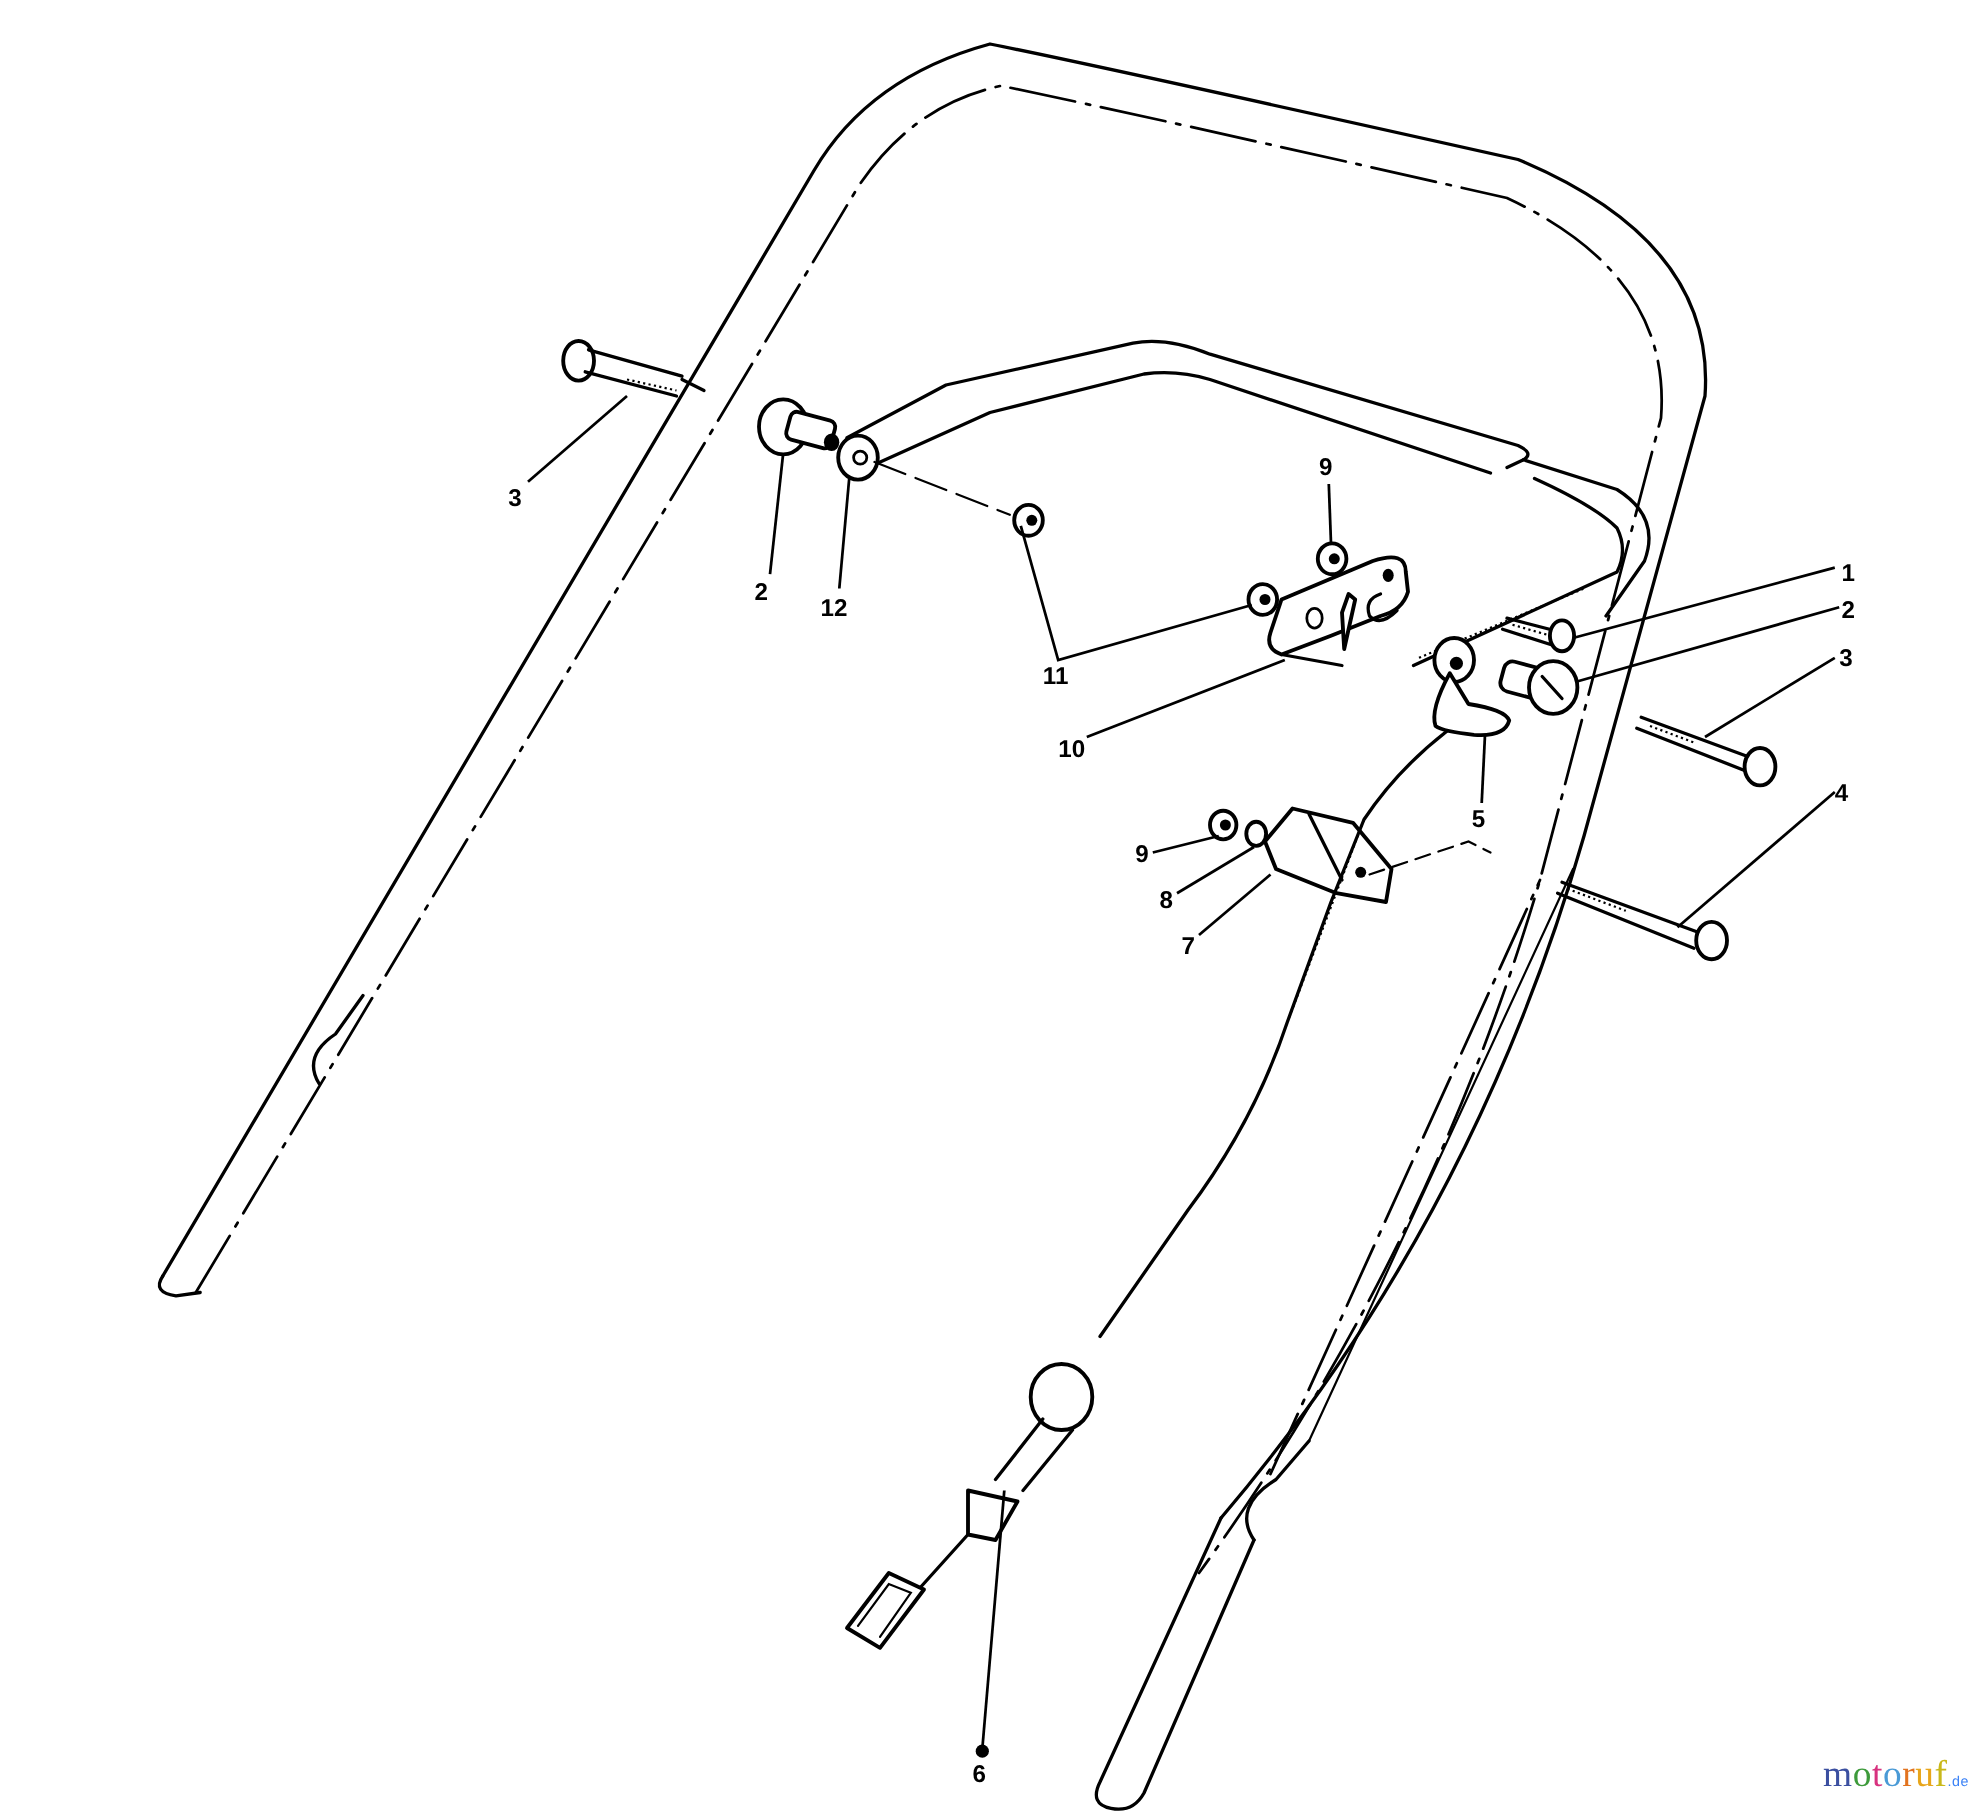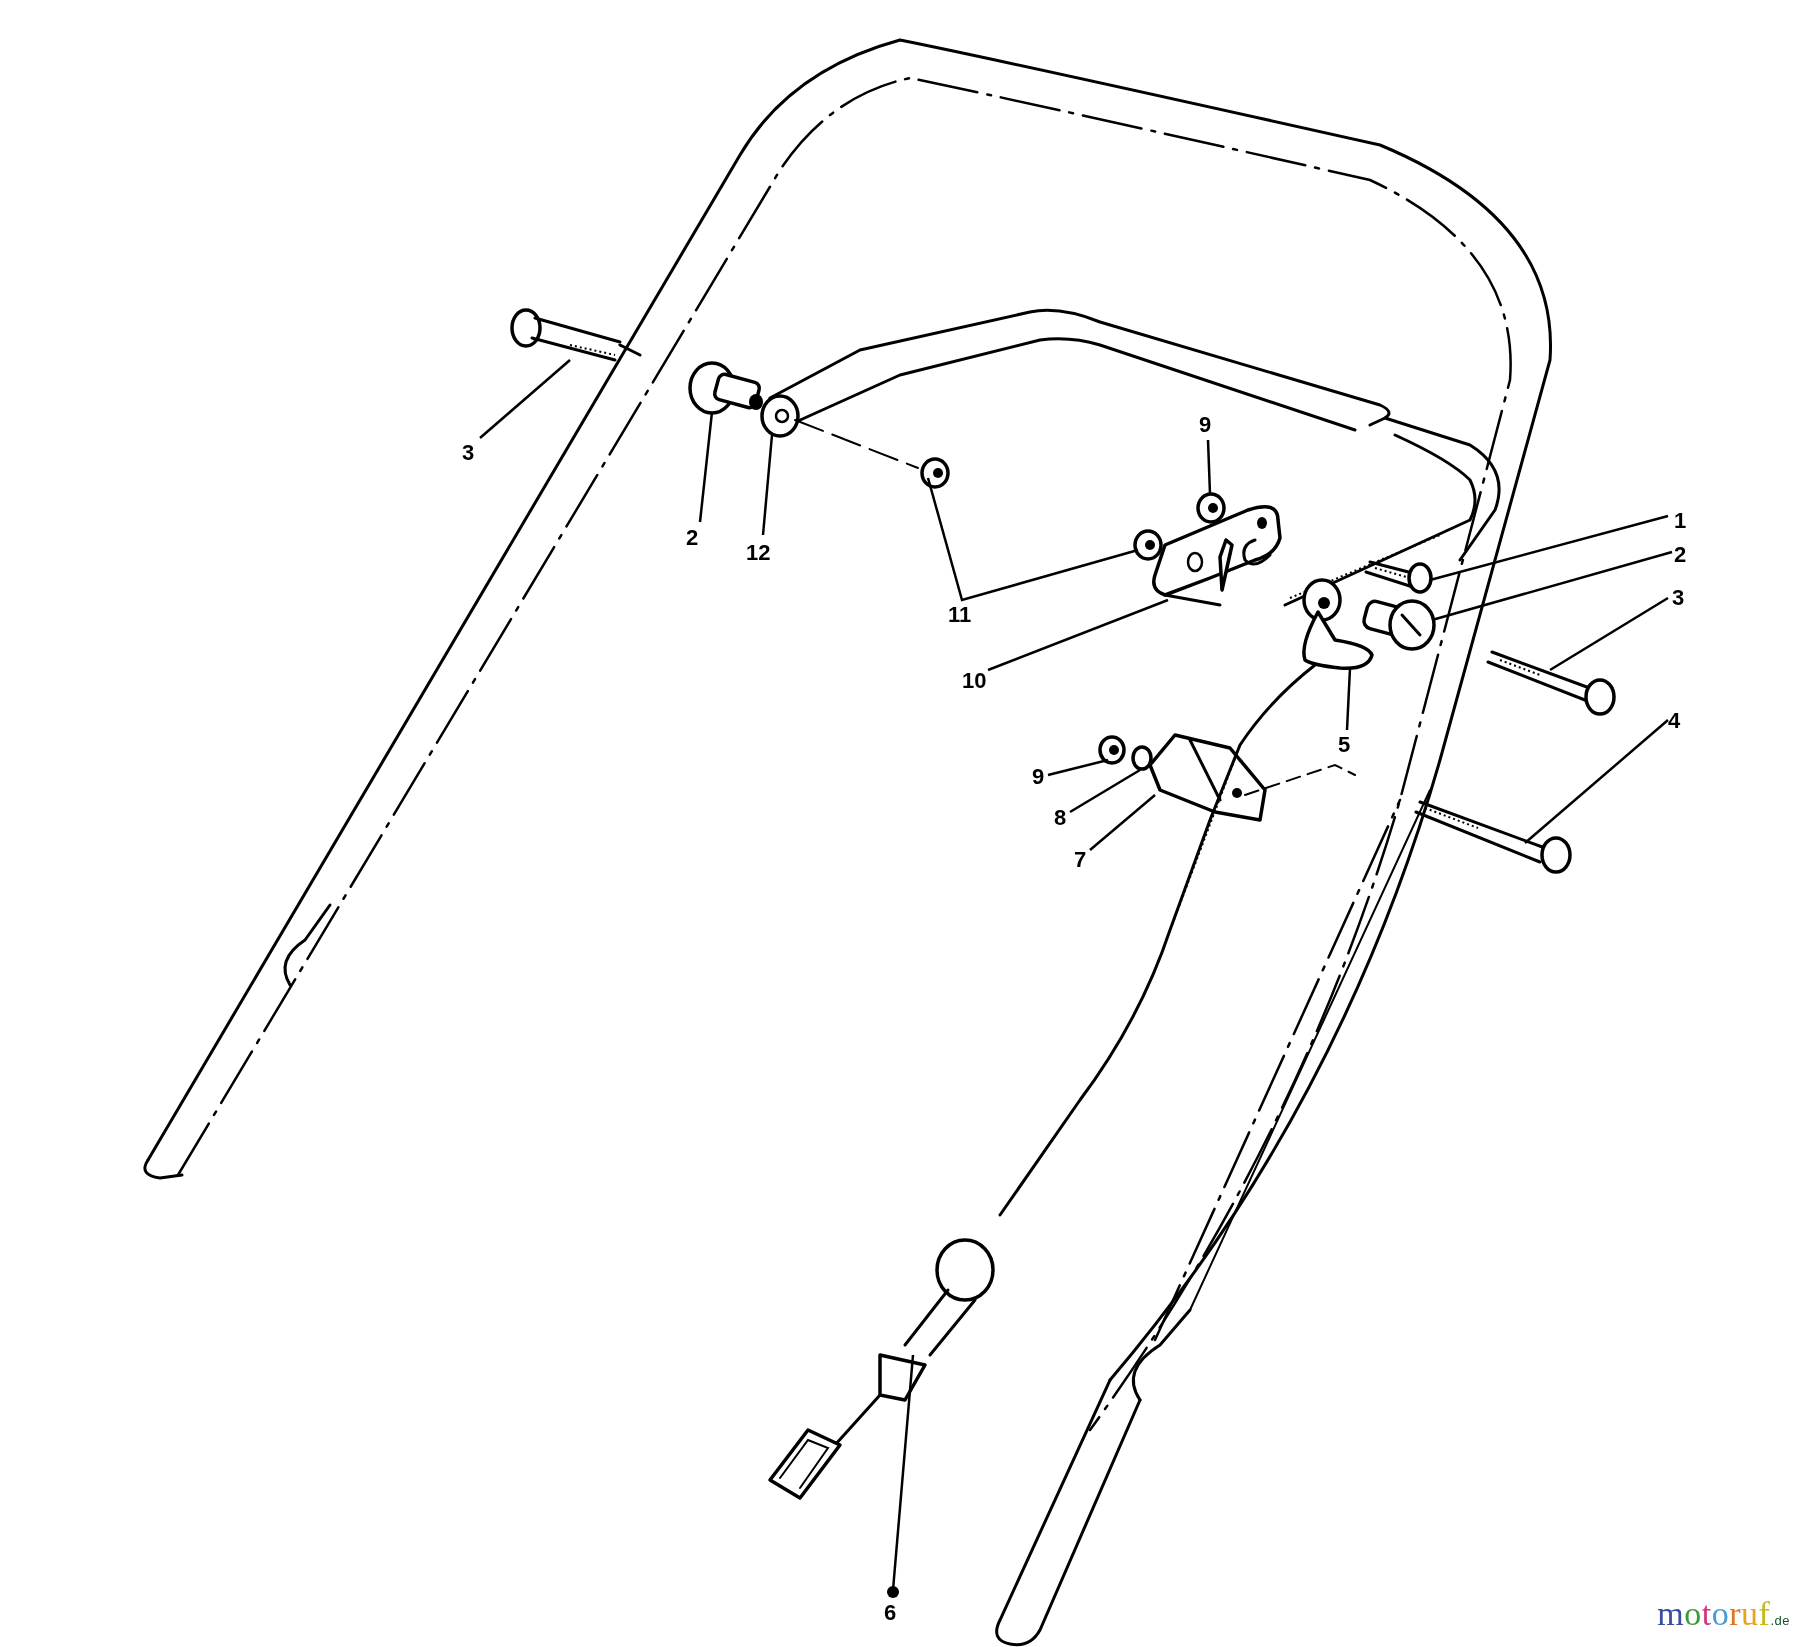--- a/index.html
+++ b/index.html
@@ -7,21 +7,21 @@
   #diagram { position:absolute; left:0; top:0; width:1800px; height:1647px; }
   .ln { fill:none; stroke:#000; stroke-width:3; stroke-linecap:round; stroke-linejoin:round; }
   .thin { fill:none; stroke:#000; stroke-width:2; stroke-linecap:round; }
   .dash { fill:none; stroke:#000; stroke-width:2.5; stroke-dasharray:60 10 4 10; stroke-linecap:round; }
   .lead { fill:none; stroke:#000; stroke-width:2.5; }
   .part { fill:#fff; stroke:#000; stroke-width:3.5; stroke-linejoin:round; }
   .dark { fill:#000; }
   .lbl { font-family:"Liberation Sans", sans-serif; font-weight:700; font-size:22px; fill:#000; }
   .thread { fill:none; stroke:#000; stroke-width:2; stroke-dasharray:2 3; }
   .watermark { position:absolute; right:10px; bottom:14px; font-family:"Liberation Serif", serif; font-size:34px; letter-spacing:0.5px; }
-  .watermark .tld { font-family:"Liberation Sans", sans-serif; font-size:13px; color:#14532d; }
+  .watermark .tld { font-family:"Liberation Sans", sans-serif; font-size:13px; color:#3b82f6; }
 </style>
 </head>
 <body>
 
 <svg id="diagram" viewBox="0 0 1800 1647" xmlns="http://www.w3.org/2000/svg">
 
   <g>
     <path class="ln" d="M148,1160 L740,155 Q790,70 900,40 Q1000,60 1380,145 Q1560,220 1550,360 L1440,760 Q1340,1110 1110,1380"></path>
     <path class="dash" d="M178,1175 L780,170 Q830,95 910,78 Q1040,105 1370,180 Q1520,250 1510,380 L1400,800 Q1300,1140 1090,1430"></path>
 

